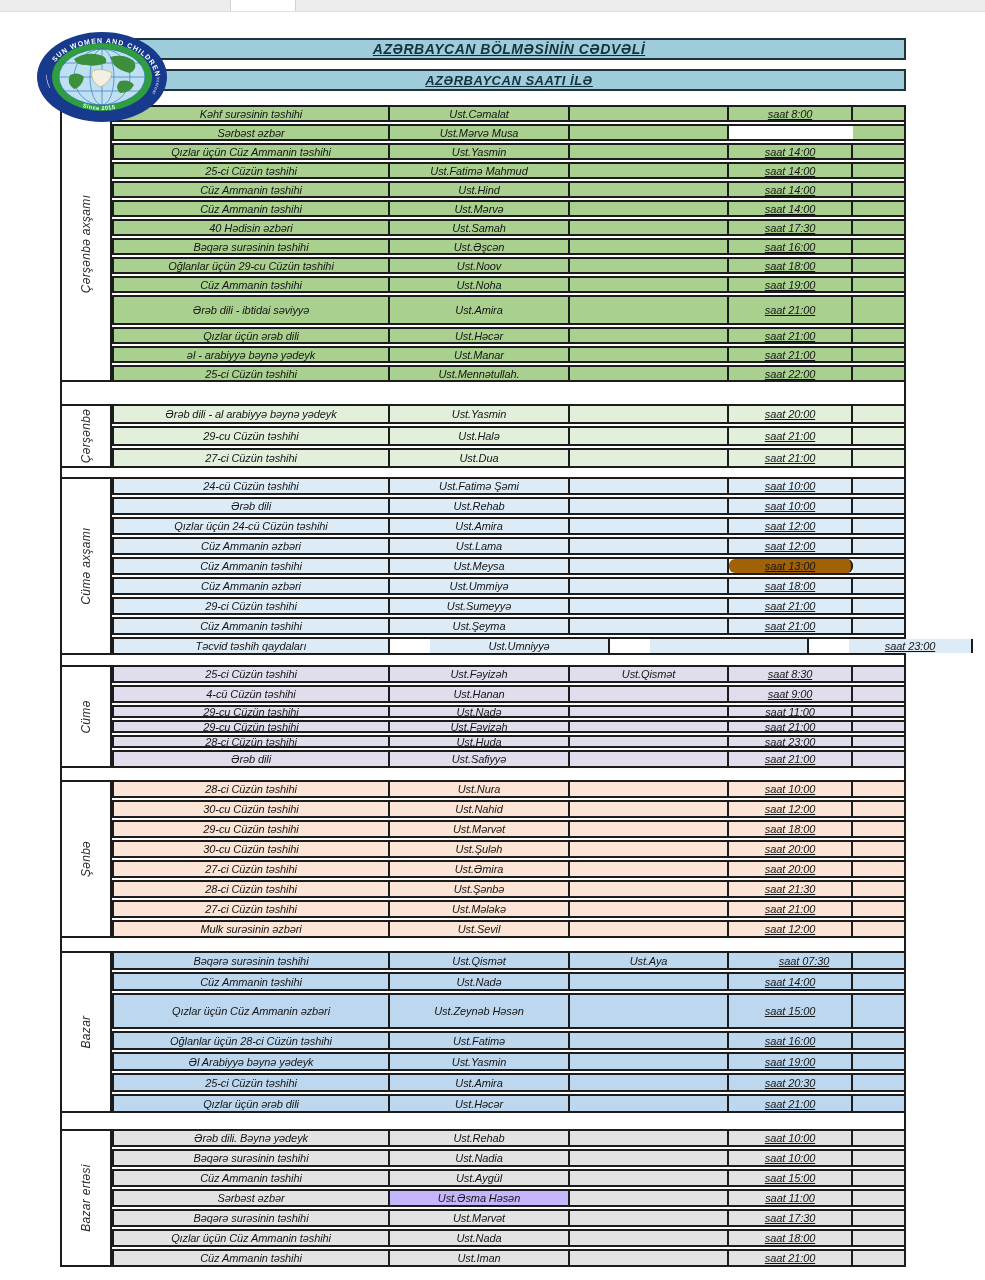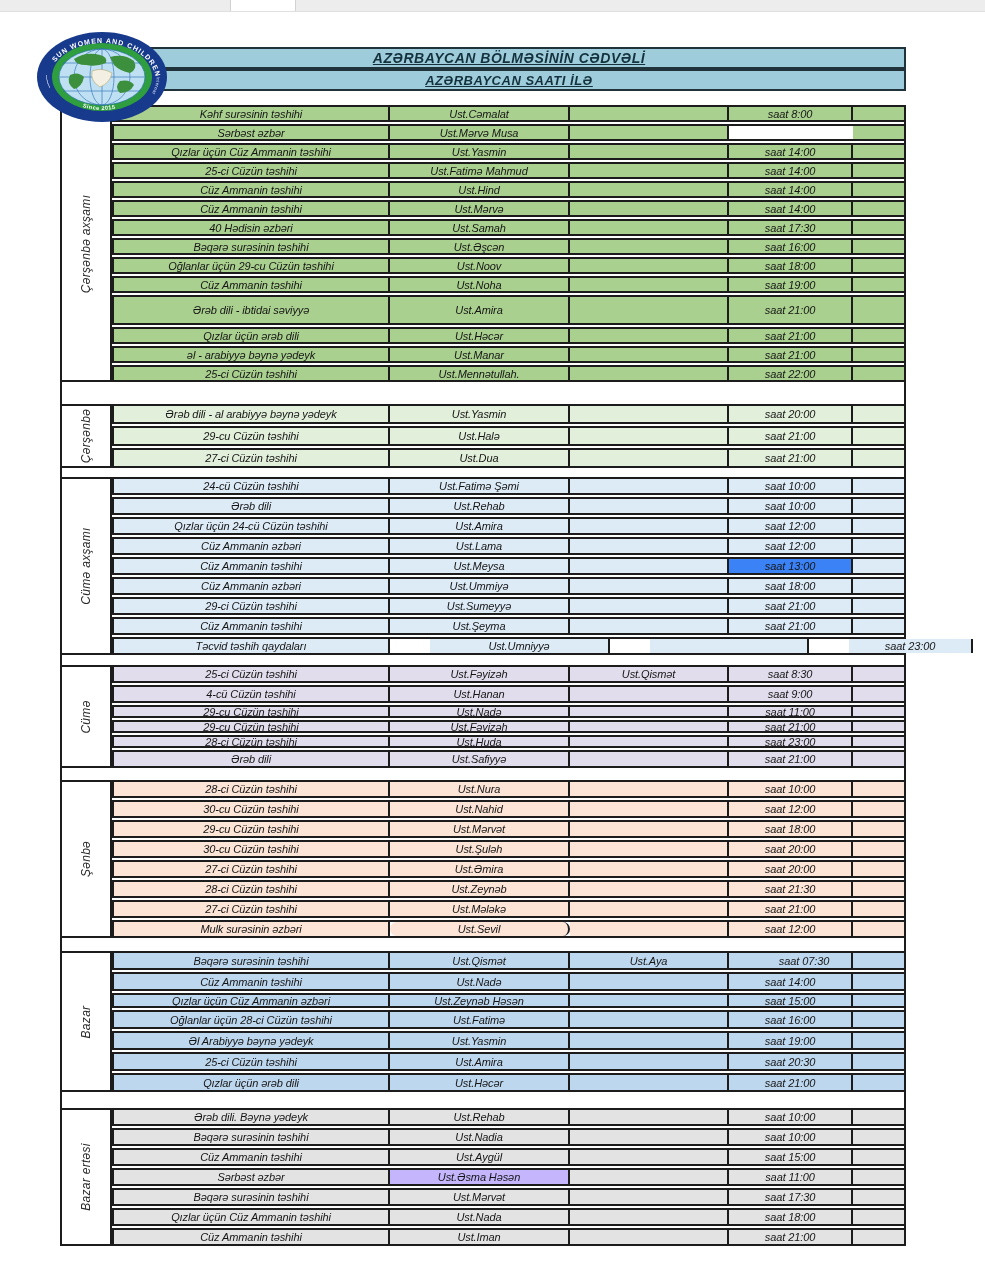--- a/index.html
+++ b/index.html
@@ -8,41 +8,41 @@
   .top-strip{position:absolute;left:0;top:0;width:985px;height:11px;background:#ededed;
              border-bottom:1px solid #e0e0e0;}
   .top-box{position:absolute;left:230px;top:0;width:66px;height:11px;background:#ffffff;
            border-left:1px solid #d2d2d2;border-right:1px solid #d2d2d2;box-sizing:border-box;}
   .logo{position:absolute;left:36px;top:31px;width:132px;height:92px;z-index:5;}
   .hbar{position:absolute;left:112px;width:794px;height:22px;background:#9fccda;
         border:2px solid #20333a;box-sizing:border-box;display:flex;align-items:center;
         justify-content:center;}
   .hbar span{font-style:italic;font-weight:bold;font-size:14px;color:#14323e;
              text-decoration:underline;letter-spacing:.5px;white-space:nowrap;}
-  #hbar1{top:47px;}
+  #hbar1{top:38px;}
   #hbar2{top:69px;}
   #hbar2 span{font-size:13px;}
   .table-frame{position:absolute;left:60px;top:105px;width:846px;
                border-left:2px solid #1c1c1c;border-right:2px solid #1c1c1c;box-sizing:border-box;}
   .section{display:flex;align-items:stretch;}
   .day-cell{flex:0 0 50px;border:2px solid #1c1c1c;border-left:none;box-sizing:border-box;
             background:#ffffff;display:flex;align-items:center;justify-content:center;overflow:hidden;}
   .day-text{transform:rotate(-90deg);white-space:nowrap;font-style:italic;font-size:12px;
             color:#2a2a2a;letter-spacing:.3px;}
   .rows{flex:1 1 auto;min-width:0;}
   .row{display:flex;border:2px solid #1c1c1c;border-right:none;box-sizing:border-box;
        margin-bottom:2px;align-items:stretch;}
   .row:last-child{margin-bottom:0;}
   .cell{box-sizing:border-box;border-right:2px solid #1c1c1c;display:flex;align-items:center;
         justify-content:center;font-style:italic;font-size:11px;color:#151515;
         white-space:nowrap;overflow:hidden;letter-spacing:-0.1px;}
   .c-lesson{flex:0 0 276px;}
   .c-teacher{flex:0 0 180px;}
   .c-assist{flex:0 0 159px;}
-  .c-time{flex:0 0 124px;}
+  .c-time{flex:0 0 124px;text-decoration:underline;}
   .c-tail{flex:1 1 auto;border-right:none;}
   .gap{width:100%;background:#ffffff;}
 </style>
 </head>
 <body>
 
 <div class="page">
 
   <div class="top-strip">
     <div class="top-box"></div>
@@ -263,21 +263,21 @@
             <div class="cell c-lesson" style="background: rgb(221, 235, 247);">Cüz Ammanin əzbəri</div>
             <div class="cell c-teacher" style="background: rgb(221, 235, 247);">Ust.Lama</div>
             <div class="cell c-assist" style="background: rgb(221, 235, 247);"></div>
             <div class="cell c-time" style="background: rgb(221, 235, 247);">saat 12:00</div>
             <div class="cell c-tail" style="background: rgb(221, 235, 247);"></div>
           </div>
           <div class="row" style="height: 18px;">
             <div class="cell c-lesson" style="background: rgb(221, 235, 247);">Cüz Ammanin təshihi</div>
             <div class="cell c-teacher" style="background: rgb(221, 235, 247);">Ust.Meysa</div>
             <div class="cell c-assist" style="background: rgb(221, 235, 247);"></div>
-            <div class="cell c-time" style="background: #3b82f6;">saat 13:00</div>
+            <div class="cell c-time" style="background: #a16207; border-radius: 6px;">saat 13:00</div>
             <div class="cell c-tail" style="background: rgb(221, 235, 247);"></div>
           </div>
           <div class="row" style="height: 18px;">
             <div class="cell c-lesson" style="background: rgb(221, 235, 247);">Cüz Ammanin əzbəri</div>
             <div class="cell c-teacher" style="background: rgb(221, 235, 247);">Ust.Ummiyə</div>
             <div class="cell c-assist" style="background: rgb(221, 235, 247);"></div>
             <div class="cell c-time" style="background: rgb(221, 235, 247);">saat 18:00</div>
             <div class="cell c-tail" style="background: rgb(221, 235, 247);"></div>
           </div>
           <div class="row" style="height: 18px;">
@@ -389,35 +389,35 @@
           </div>
           <div class="row" style="height: 18px;">
             <div class="cell c-lesson" style="background: rgb(252, 228, 214);">27-ci Cüzün təshihi</div>
             <div class="cell c-teacher" style="background: rgb(252, 228, 214);">Ust.Əmira</div>
             <div class="cell c-assist" style="background: rgb(252, 228, 214);"></div>
             <div class="cell c-time" style="background: rgb(252, 228, 214);">saat 20:00</div>
             <div class="cell c-tail" style="background: rgb(252, 228, 214);"></div>
           </div>
           <div class="row" style="height: 18px;">
             <div class="cell c-lesson" style="background: rgb(252, 228, 214);">28-ci Cüzün təshihi</div>
-            <div class="cell c-teacher" style="background: rgb(252, 228, 214);">Ust.Zeynəb</div>
+            <div class="cell c-teacher" style="background: rgb(252, 228, 214);">Ust.Şənbə</div>
             <div class="cell c-assist" style="background: rgb(252, 228, 214);"></div>
             <div class="cell c-time" style="background: rgb(252, 228, 214);">saat 21:30</div>
             <div class="cell c-tail" style="background: rgb(252, 228, 214);"></div>
           </div>
           <div class="row" style="height: 18px;">
             <div class="cell c-lesson" style="background: rgb(252, 228, 214);">27-ci Cüzün təshihi</div>
             <div class="cell c-teacher" style="background: rgb(252, 228, 214);">Ust.Mələkə</div>
             <div class="cell c-assist" style="background: rgb(252, 228, 214);"></div>
             <div class="cell c-time" style="background: rgb(252, 228, 214);">saat 21:00</div>
             <div class="cell c-tail" style="background: rgb(252, 228, 214);"></div>
           </div>
           <div class="row" style="height: 18px;">
             <div class="cell c-lesson" style="background: rgb(252, 228, 214);">Mulk surəsinin əzbəri</div>
-            <div class="cell c-teacher" style="background: rgb(252, 228, 214); border-radius: 7px;">Ust.Sevil</div>
+            <div class="cell c-teacher" style="background: rgb(252, 228, 214);">Ust.Sevil</div>
             <div class="cell c-assist" style="background: rgb(252, 228, 214);"></div>
             <div class="cell c-time" style="background: rgb(252, 228, 214);">saat 12:00</div>
             <div class="cell c-tail" style="background: rgb(252, 228, 214);"></div>
           </div>
         </div>
       </div>
       <div class="gap" style="height: 13px;"></div>
       <div class="section">
         <div class="day-cell">
           <span class="day-text">Bazar</span>
@@ -430,21 +430,21 @@
             <div class="cell c-time" style="background: rgb(189, 215, 238); padding-left: 28px;">saat 07:30</div>
             <div class="cell c-tail" style="background: rgb(189, 215, 238);"></div>
           </div>
           <div class="row" style="height: 19px;">
             <div class="cell c-lesson" style="background: rgb(189, 215, 238);">Cüz Ammanin təshihi</div>
             <div class="cell c-teacher" style="background: rgb(189, 215, 238);">Ust.Nadə</div>
             <div class="cell c-assist" style="background: rgb(189, 215, 238);"></div>
             <div class="cell c-time" style="background: rgb(189, 215, 238);">saat 14:00</div>
             <div class="cell c-tail" style="background: rgb(189, 215, 238);"></div>
           </div>
-          <div class="row" style="height: 15px;">
+          <div class="row" style="height: 36px;">
             <div class="cell c-lesson" style="background: rgb(189, 215, 238);">Qızlar üçün Cüz Ammanin əzbəri</div>
             <div class="cell c-teacher" style="background: rgb(189, 215, 238);">Ust.Zeynəb Həsən</div>
             <div class="cell c-assist" style="background: rgb(189, 215, 238);"></div>
             <div class="cell c-time" style="background: rgb(189, 215, 238);">saat 15:00</div>
             <div class="cell c-tail" style="background: rgb(189, 215, 238);"></div>
           </div>
           <div class="row" style="height: 19px;">
             <div class="cell c-lesson" style="background: rgb(189, 215, 238);">Oğlanlar üçün 28-ci Cüzün təshihi</div>
             <div class="cell c-teacher" style="background: rgb(189, 215, 238);">Ust.Fatimə</div>
             <div class="cell c-assist" style="background: rgb(189, 215, 238);"></div>

